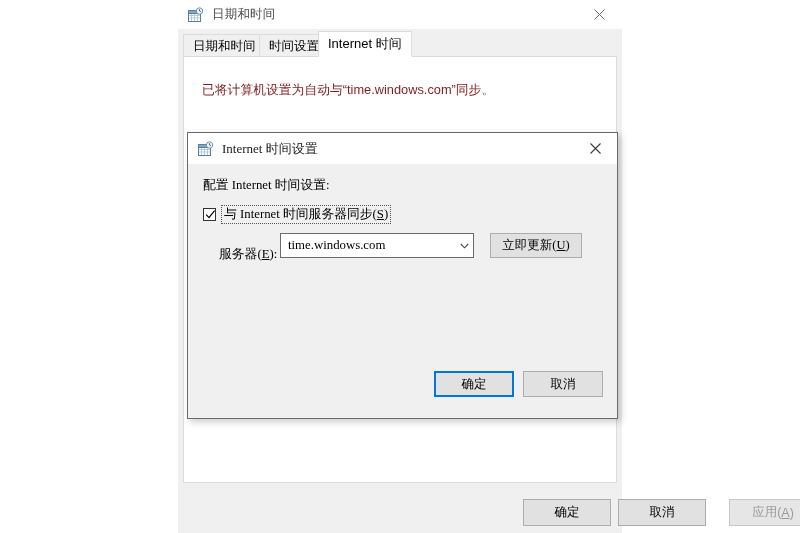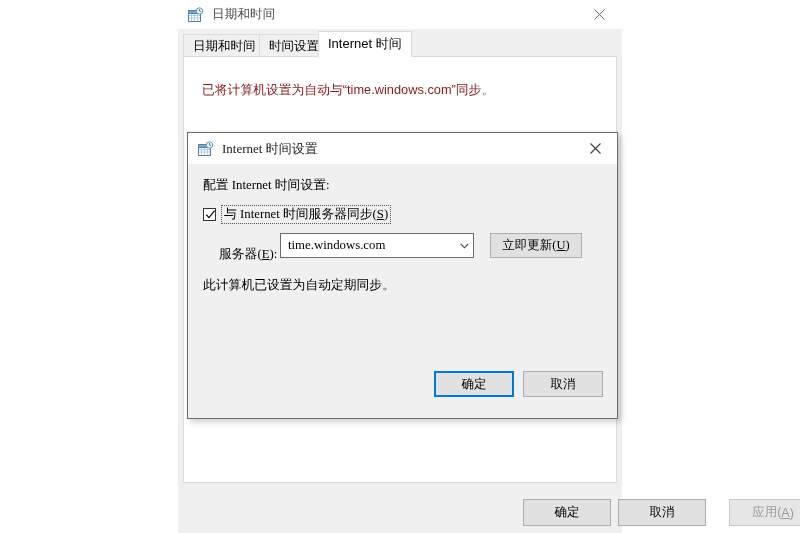--- a/index.html
+++ b/index.html
@@ -394,18 +394,17 @@
         </svg>
       </span>
     </div>
 
     <div class="btn" id="update-now-btn">
         <span>立即更新(</span>
         <span class="u">U</span>
         <span>)</span>
       </div>
 
-    <div id="periodic-status">此计算机已设置为自动定期同步。</div>
 
     <div class="btn default-focus" id="inner-btn-ok">确定</div>
     <div class="btn" id="inner-btn-cancel">取消</div>
   </div>
 </div>
 
 </body></html>

